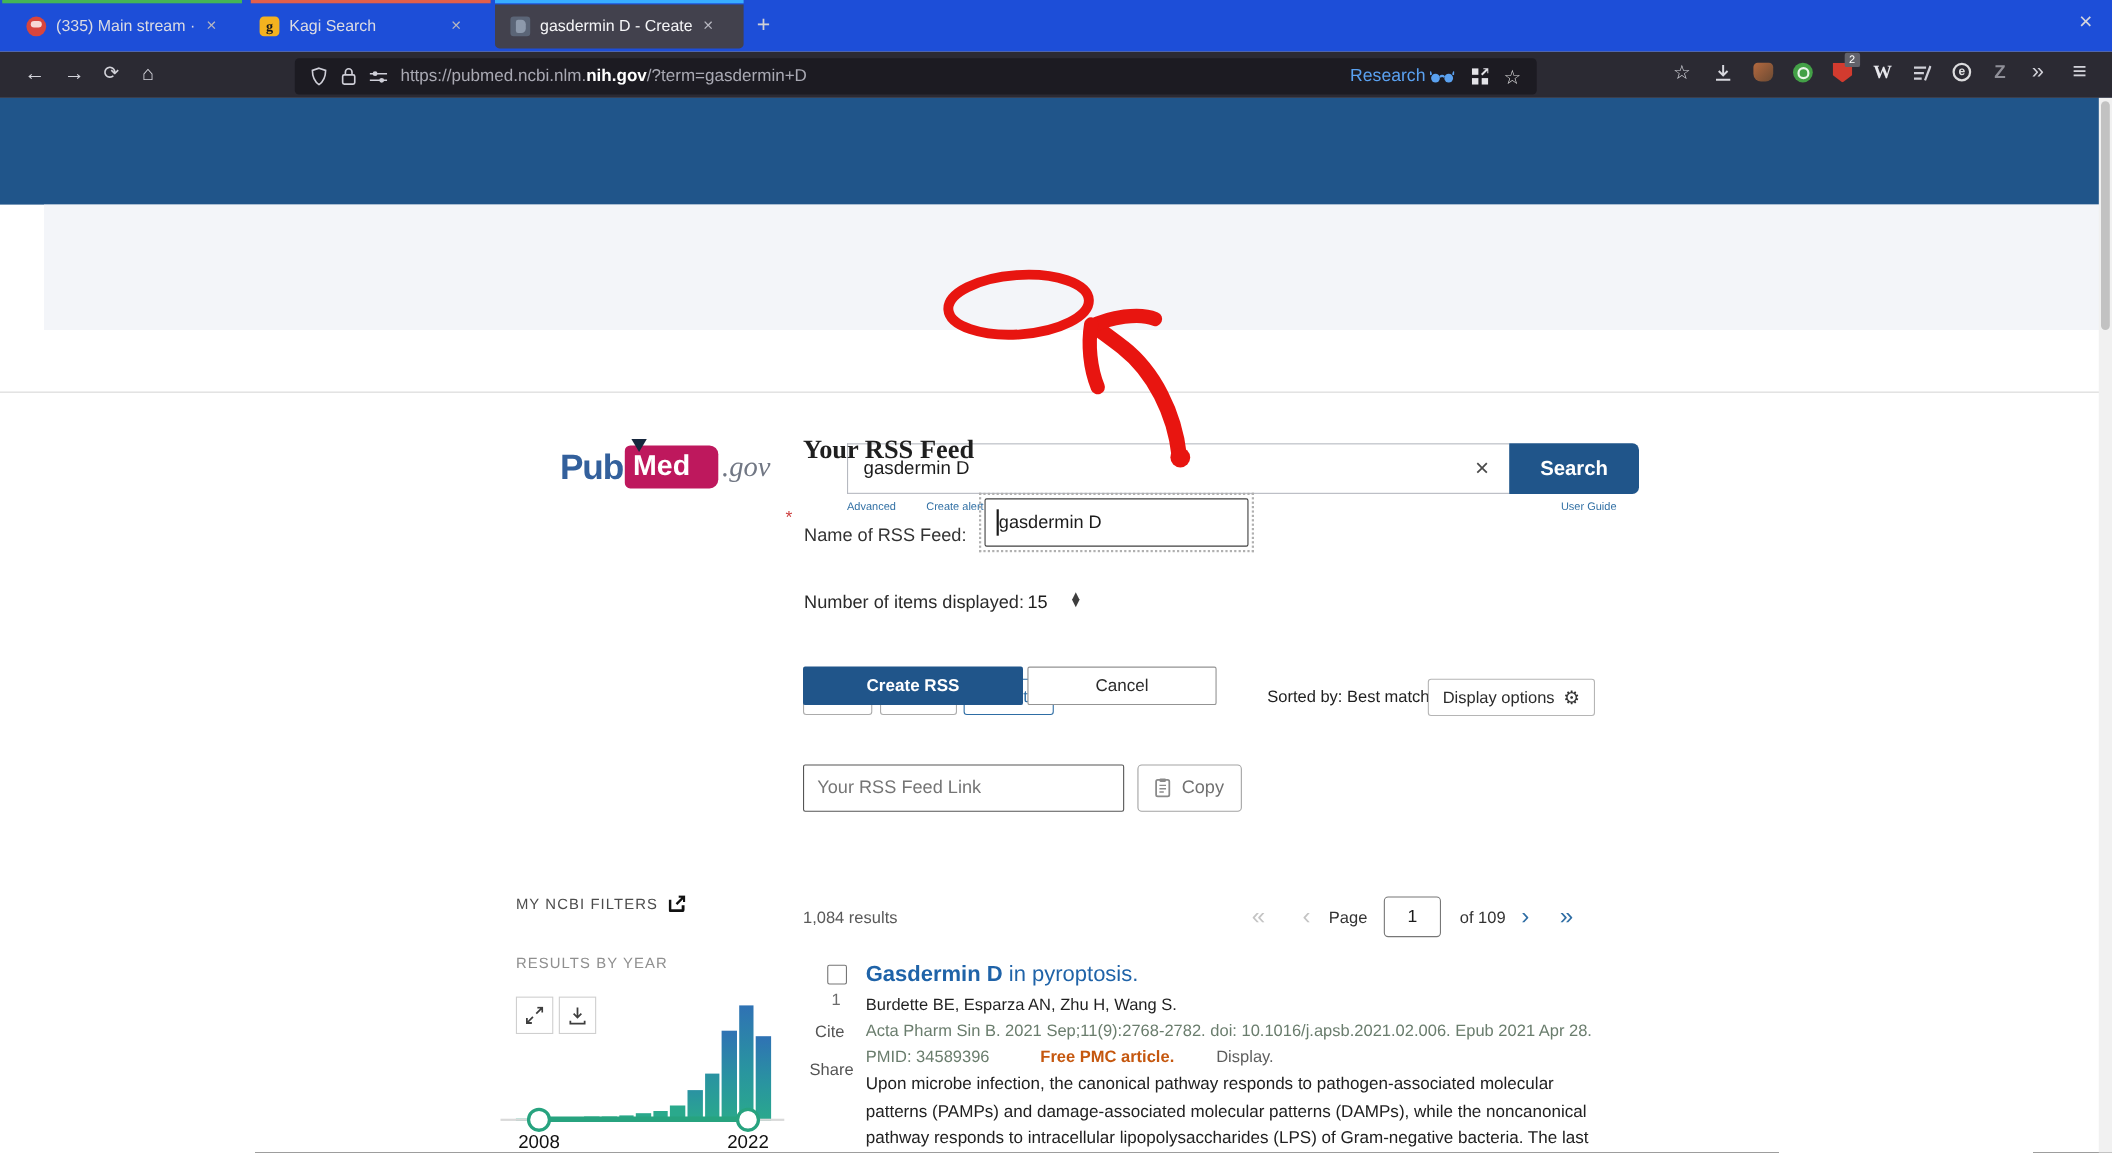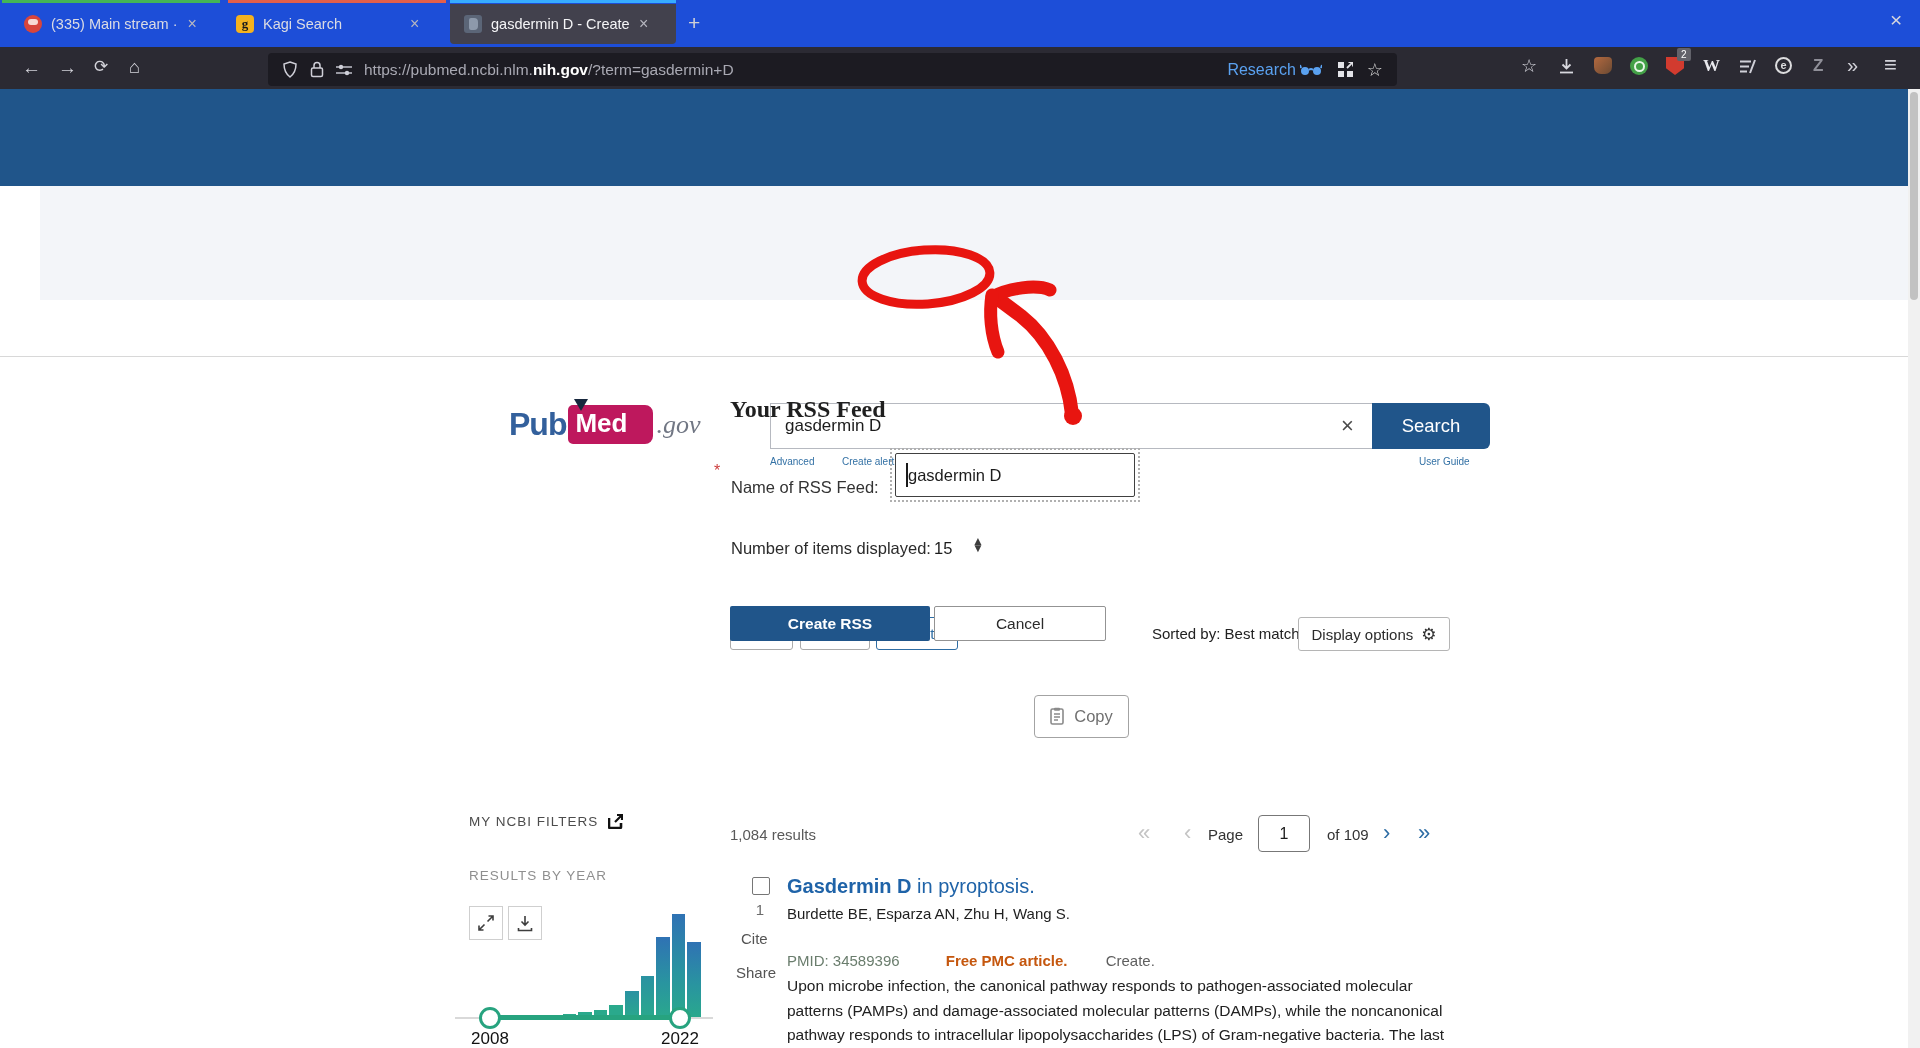--- a/index.html
+++ b/index.html
@@ -164,21 +164,21 @@
       <span style="font-size:32px;font-weight:bold;color:#33609c;letter-spacing:-1px;">Pub</span>
       <span style="position:relative;background:#be185d;border-radius:5px 8px 8px 5px;padding:3px 26px 5px 7px;margin-left:2px;">
         <span style="position:absolute;left:6px;top:-6px;width:0;height:0;border-left:7px solid transparent;border-right:7px solid transparent;border-top:12px solid #17273d;"></span>
         <span style="font-size:26px;font-weight:bold;color:#fff;">Med</span>
       </span>
       <span class="serif" style="font-size:26px;font-style:italic;color:#717784;margin-left:3px;">.gov</span>
     </div>
 
     <input style="position: absolute; left: 730px; top: 217px; width: 602px; height: 46px; border-top: 1px solid rgb(182, 185, 192); border-bottom: 1px solid rgb(182, 185, 192); border-left: 1px solid rgb(182, 185, 192); border-image: initial; border-right: none; border-radius: 0px; box-sizing: border-box; padding: 0px 40px 0px 14px; font-size: 17px; color: rgb(28, 28, 28); outline: none;" value="gasdermin D">
     <span class="abs" style="left:1301px;top:227px;font-size:22px;color:#4a4a4a;cursor:pointer;">×</span>
-    <div class="abs" style="left:1332px;top:217px;width:118px;height:46px;background:#20558a;border-radius:0 6px 6px 0;color:#fff;font-weight:normal;font-size:18.5px;display:flex;align-items:center;justify-content:center;cursor:pointer;">Search</div>
+    <div class="abs" style="left:1332px;top:217px;width:118px;height:46px;background:#20558a;border-radius:0 6px 6px 0;color:#fff;font-weight:bold;font-size:18.5px;display:flex;align-items:center;justify-content:center;cursor:pointer;">Search</div>
 
     <span class="abs bluelink" style="left:730px;top:270px;">Advanced</span>
     <span class="abs bluelink" style="left:802px;top:270px;">Create alert</span>
     <span class="abs bluelink" style="left:893px;top:270px;">Create RSS</span>
     <span class="abs bluelink" style="left:1379px;top:270px;">User Guide</span>
   </div>
 
   <div id="toolsbar">
     <div class="btn abs" style="left:730px;top:317px;width:63px;height:33px;">Save</div>
     <div class="btn abs" style="left:800px;top:317px;width:70px;height:33px;">Email</div>
@@ -202,20 +202,21 @@
   <span class="abs" style="left:731px;top:539px;font-size:16.5px;color:#2b2b2b;">Number of items displayed:</span>
   <span class="abs" style="left:934px;top:539px;font-size:16.5px;color:#1c1c1c;">15</span>
   <div class="abs" style="left:972px;top:538px;display:flex;flex-direction:column;line-height:.62;font-size:12px;color:#3d3d3d;cursor:pointer;">
     <span>▲</span>
     <span>▼</span>
   </div>
 
   <div class="abs" style="left:730px;top:606px;width:200px;height:35px;background:#20558a;border-radius:2px;color:#fff;font-weight:bold;font-size:15.5px;display:flex;align-items:center;justify-content:center;cursor:pointer;">Create RSS</div>
   <div class="abs" style="left:934px;top:606px;width:172px;height:35px;background:#fff;border:1px solid #939393;border-radius:2px;color:#2b2b2b;font-size:15.5px;display:flex;align-items:center;justify-content:center;box-sizing:border-box;cursor:pointer;">Cancel</div>
 
+  <input style="position: absolute; left: 730px; top: 695px; width: 292px; height: 43px; border: 1.5px solid rgb(85, 85, 85); border-radius: 2px; box-sizing: border-box; padding: 0px 12px; font-size: 16.5px; color: rgb(28, 28, 28); outline: none;" placeholder="Your RSS Feed Link">
   <div class="abs" style="left:1034px;top:695px;width:95px;height:43px;background:#fff;border:1px solid #a3a3a3;border-radius:4px;display:flex;align-items:center;justify-content:center;gap:8px;box-sizing:border-box;cursor:pointer;">
     <span style="display:inline-flex;">
       <svg width="16" height="19" viewBox="0 0 16 19">
           <rect x="1" y="2" width="12" height="15" rx="1.5" fill="none" stroke="#8a8a8a" stroke-width="1.6"></rect>
           <rect x="4" y="0.8" width="6" height="3" rx="1" fill="#8a8a8a"></rect>
           <path d="M4 7 H10 M4 10 H10 M4 13 H8" stroke="#8a8a8a" stroke-width="1.3"></path>
         </svg>
     </span>
     <span style="font-size:16.5px;color:#707070;">Copy</span>
   </div>
@@ -281,24 +282,25 @@
 
   <div class="abs" style="left:752px;top:877px;width:18px;height:18px;border:1.5px solid #767676;border-radius:2px;background:#fff;box-sizing:border-box;cursor:pointer;"></div>
   <div class="abs" style="left:748px;top:901px;width:24px;text-align:center;font-size:15px;color:#6b6b6b;">1</div>
   <div class="abs" style="left:741px;top:930px;font-size:15px;color:#545454;cursor:pointer;">Cite</div>
   <div class="abs" style="left:736px;top:964px;font-size:15px;color:#545454;cursor:pointer;">Share</div>
 
   <div class="abs" style="left:787px;top:875px;font-size:20px;color:#1f63a8;cursor:pointer;">
     <b>Gasdermin D</b><span> in pyroptosis.</span>
   </div>
   <div class="abs" style="left:787px;top:905px;font-size:15px;color:#1f1f1f;">Burdette BE, Esparza AN, Zhu H, Wang S.</div>
+  <div class="abs grn" style="left:787px;top:929px;font-size:15px;">Acta Pharm Sin B. 2021 Sep;11(9):2768-2782. doi: 10.1016/j.apsb.2021.02.006. Epub 2021 Apr 28.</div>
   <div class="abs" style="left:787px;top:952px;font-size:15px;">
     <span class="grn">PMID: 34589396</span>
     <span style="color:#c5570e;font-weight:bold;margin-left:42px;cursor:pointer;">Free PMC article.</span>
-    <span style="color:#5e5e5e;margin-left:34px;">Create.</span>
+    <span style="color:#5e5e5e;margin-left:34px;">Display.</span>
   </div>
   <div class="abs" style="left:787px;top:974px;width:668px;font-size:15.5px;line-height:24.5px;color:#212121;">Upon microbe infection, the canonical pathway responds to pathogen-associated molecular patterns (PAMPs) and damage-associated molecular patterns (DAMPs), while the noncanonical pathway responds to intracellular lipopolysaccharides (LPS) of Gram-negative bacteria. The last step o …</div>
 
   <div class="abs" style="left:1908px;top:89px;width:12px;height:959px;background:#f1f1f1;"></div>
   <div class="abs" style="left:1910px;top:92px;width:8px;height:208px;background:#c2c2c2;border-radius:4px;"></div>
 
   <svg id="annot" viewBox="0 0 1920 1048">
     <g stroke="#e81510" fill="none" stroke-linecap="round">
       <ellipse cx="926" cy="277" rx="64" ry="27" stroke-width="9" transform="rotate(-4 926 277)"></ellipse>
       <path d="M 1072 414 C 1068 376 1049 338 1021 316 C 1009 307 1001 301 994 296" stroke-width="14"></path>

